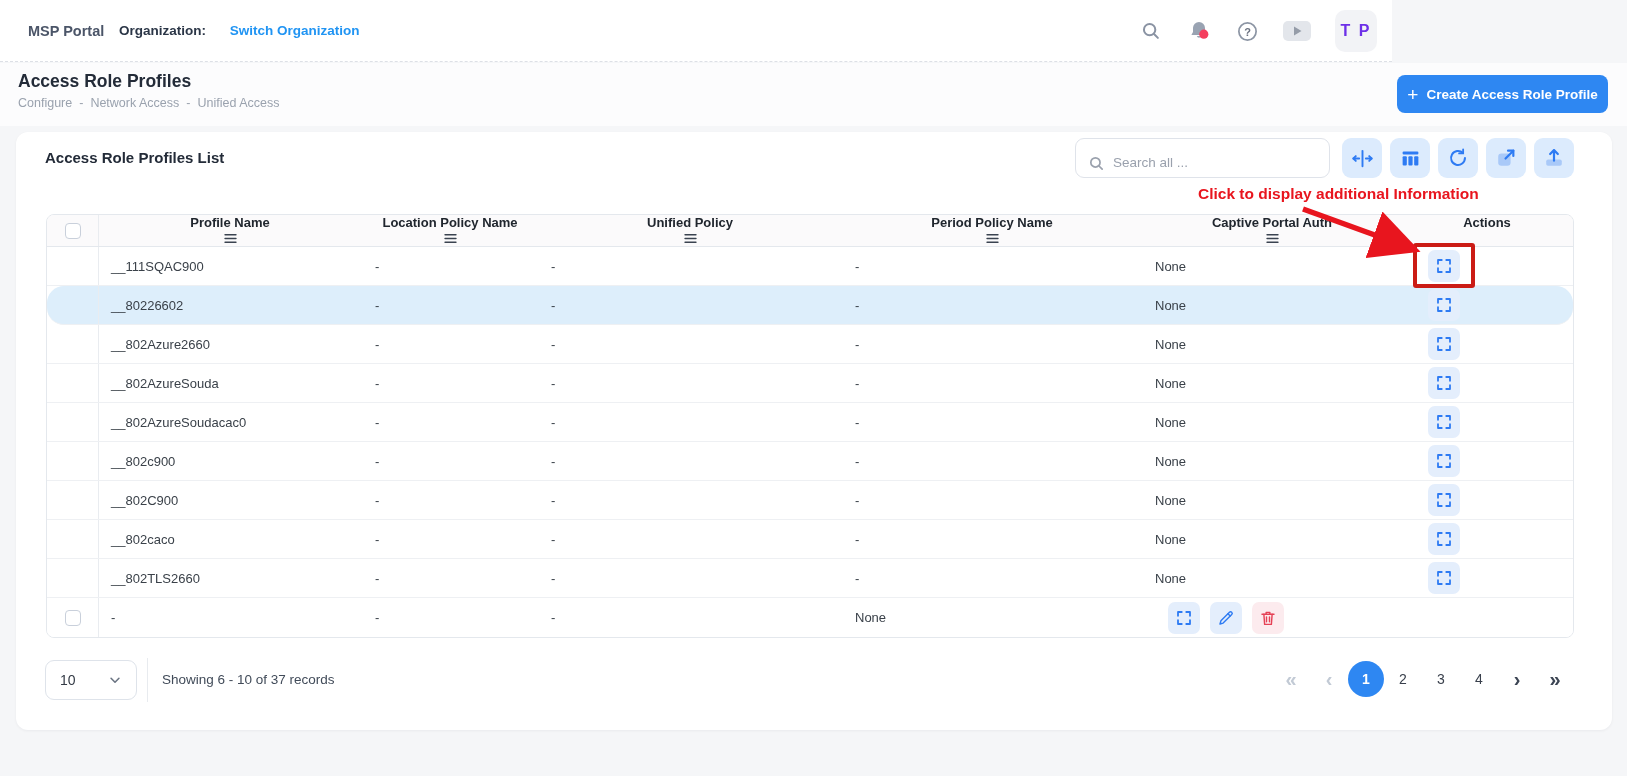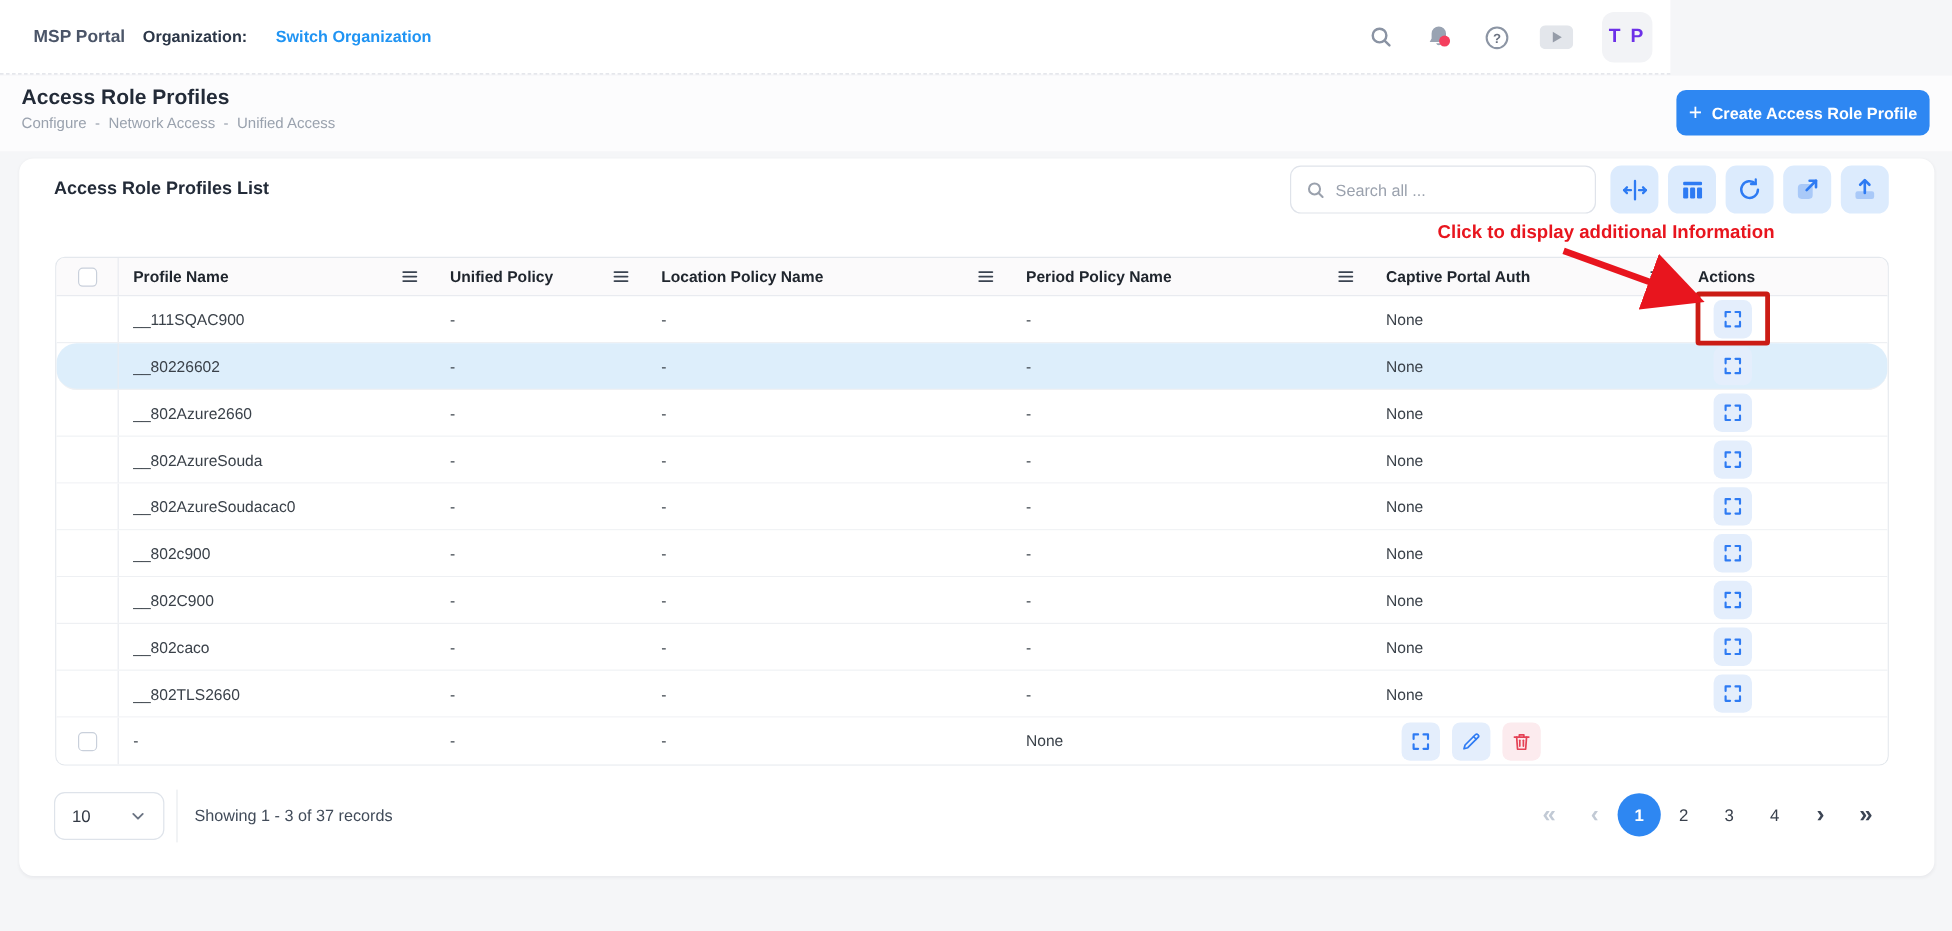--- a/index.html
+++ b/index.html
@@ -27,36 +27,36 @@
   .create-btn { position:absolute; left:1397px; top:12px; width:211px; height:38px; background:#2e87f2; border:none;
                 border-radius:8px; color:#fff; font-size:13.5px; font-weight:700; cursor:pointer;
                 display:flex; align-items:center; justify-content:center; gap:8px; font-family:inherit; }
   .plus { font-size:19px; font-weight:400; line-height:1; }
 
   
   .card { position:absolute; left:16px; top:132px; width:1596px; height:598px; background:#fff;
           border-radius:12px; box-shadow:0 1px 3px rgba(16,24,40,.05); }
   .card-title { position:absolute; left:29px; top:17px; font-size:15px; font-weight:700; color:#232b38; }
   .search-box { position:absolute; left:1059px; top:6px; width:255px; height:40px; border:1px solid #dfe3ea;
-                border-radius:9px; display:flex; align-items:center; padding:16px 12px; gap:8px; background:#fff; }
+                border-radius:9px; display:flex; align-items:flex-start; padding:16px 12px; gap:8px; background:#fff; }
   .search-box input { border:none; outline:none; flex:1; font-size:13.5px; color:#333; font-family:inherit; }
   .search-box input::placeholder { color:#9aa1ad; }
   .toolbar { position:absolute; left:1326px; top:6px; display:flex; gap:8px; }
   .tool-btn { width:40px; height:40px; border:none; border-radius:9px; background:#dcebfd; cursor:pointer;
               display:flex; align-items:center; justify-content:center; }
 
   
   .table { position:absolute; left:30px; top:82px; width:1528px; border:1px solid #e4e8ed; border-radius:8px; overflow:hidden; background:#fff; }
   .thead-row, .trow { display:grid; grid-template-columns:52px 264px 176px 304px 300px 260px 1fr; align-items:stretch; }
   .thead-row { height:32px; background:#fbfafb; border-bottom:1px solid #e4e8ed; }
   .trow { height:39px; border-bottom:1px solid #eef0f3; background:#fff; }
   .trow:last-child { border-bottom:none; }
   .trow.highlight { background:#ddeefb;border-radius:17px; }
   .cell { display:flex; align-items:center; padding-left:12px; font-size:13px; color:#3a4149; overflow:hidden; white-space:nowrap; }
-  .hcell { display:flex; align-items:center; justify-content:space-between; padding:0 14px 0 12px; font-size:13px; font-weight:700; color:#20262e; }
+  .hcell { display:flex; align-items:center; justify-content:space-between; padding:0 14px 0 12px; font-size:13px; font-weight:700; color:#20262e;flex-direction:column; }
   .c-check { justify-content:center; padding-left:0; border-right:1px solid #e9ecf0; }
   .checkbox { width:16px; height:16px; border:1.5px solid #c9d0db; border-radius:4px; background:#fff; cursor:pointer; }
   .sort-ic { flex:0 0 auto; cursor:pointer; display:flex; }
   .c-actions { gap:10px; padding-left:25px; }
   .icon-btn { width:32px; height:32px; border:none; border-radius:7px; display:flex; align-items:center; justify-content:center; cursor:pointer; }
   .icon-btn.expand, .icon-btn.edit { background:#e4eefc; }
   .icon-btn.del { background:#fcebee; }
   .invis { visibility:hidden; }
 
   
@@ -198,32 +198,32 @@
     <span class="sort-ic">
       <svg width="15" height="15" viewBox="0 0 18 18" stroke="#3a4350" stroke-width="1.9" stroke-linecap="round">
         <path d="M2.5 4.5h13"></path>
                 <path d="M2.5 9h13"></path>
                 <path d="M2.5 13.5h13"></path>
       </svg>
     </span>
   </div>
 
   <div class="hcell">
-    <span>Unified Policy</span>
+    <span>Location Policy Name</span>
     <span class="sort-ic">
       <svg width="15" height="15" viewBox="0 0 18 18" stroke="#3a4350" stroke-width="1.9" stroke-linecap="round">
         <path d="M2.5 4.5h13"></path>
                 <path d="M2.5 9h13"></path>
                 <path d="M2.5 13.5h13"></path>
       </svg>
     </span>
   </div>
 
   <div class="hcell">
-    <span>Location Policy Name</span>
+    <span>Unified Policy</span>
     <span class="sort-ic">
       <svg width="15" height="15" viewBox="0 0 18 18" stroke="#3a4350" stroke-width="1.9" stroke-linecap="round">
         <path d="M2.5 4.5h13"></path>
                 <path d="M2.5 9h13"></path>
                 <path d="M2.5 13.5h13"></path>
       </svg>
     </span>
   </div>
 
   <div class="hcell">
@@ -489,21 +489,21 @@
 </div>
     </div>
 
     <div class="pagesize">
       <span class="pagesize-val">10</span>
       <svg width="14" height="14" viewBox="0 0 16 16" fill="none" stroke="#6b7483" stroke-width="1.8" stroke-linecap="round" stroke-linejoin="round">
           <path d="M3.5 6 8 10.5 12.5 6"></path>
         </svg>
     </div>
     <div class="pg-divider"></div>
-    <div class="summary">Showing 1 - 3 of 37 records</div>
+    <div class="summary">Showing 6 - 10 of 37 records</div>
     <div class="pager" id="pager">
         <span class="pg-item pg-chev disabled">«</span>
         <span class="pg-item pg-chev disabled">‹</span>
         <span class="pg-item active">1</span>
         <span class="pg-item ">2</span>
         <span class="pg-item ">3</span>
         <span class="pg-item ">4</span>
         <span class="pg-item pg-chev enabled">›</span>
         <span class="pg-item pg-chev enabled">»</span>
       </div>

